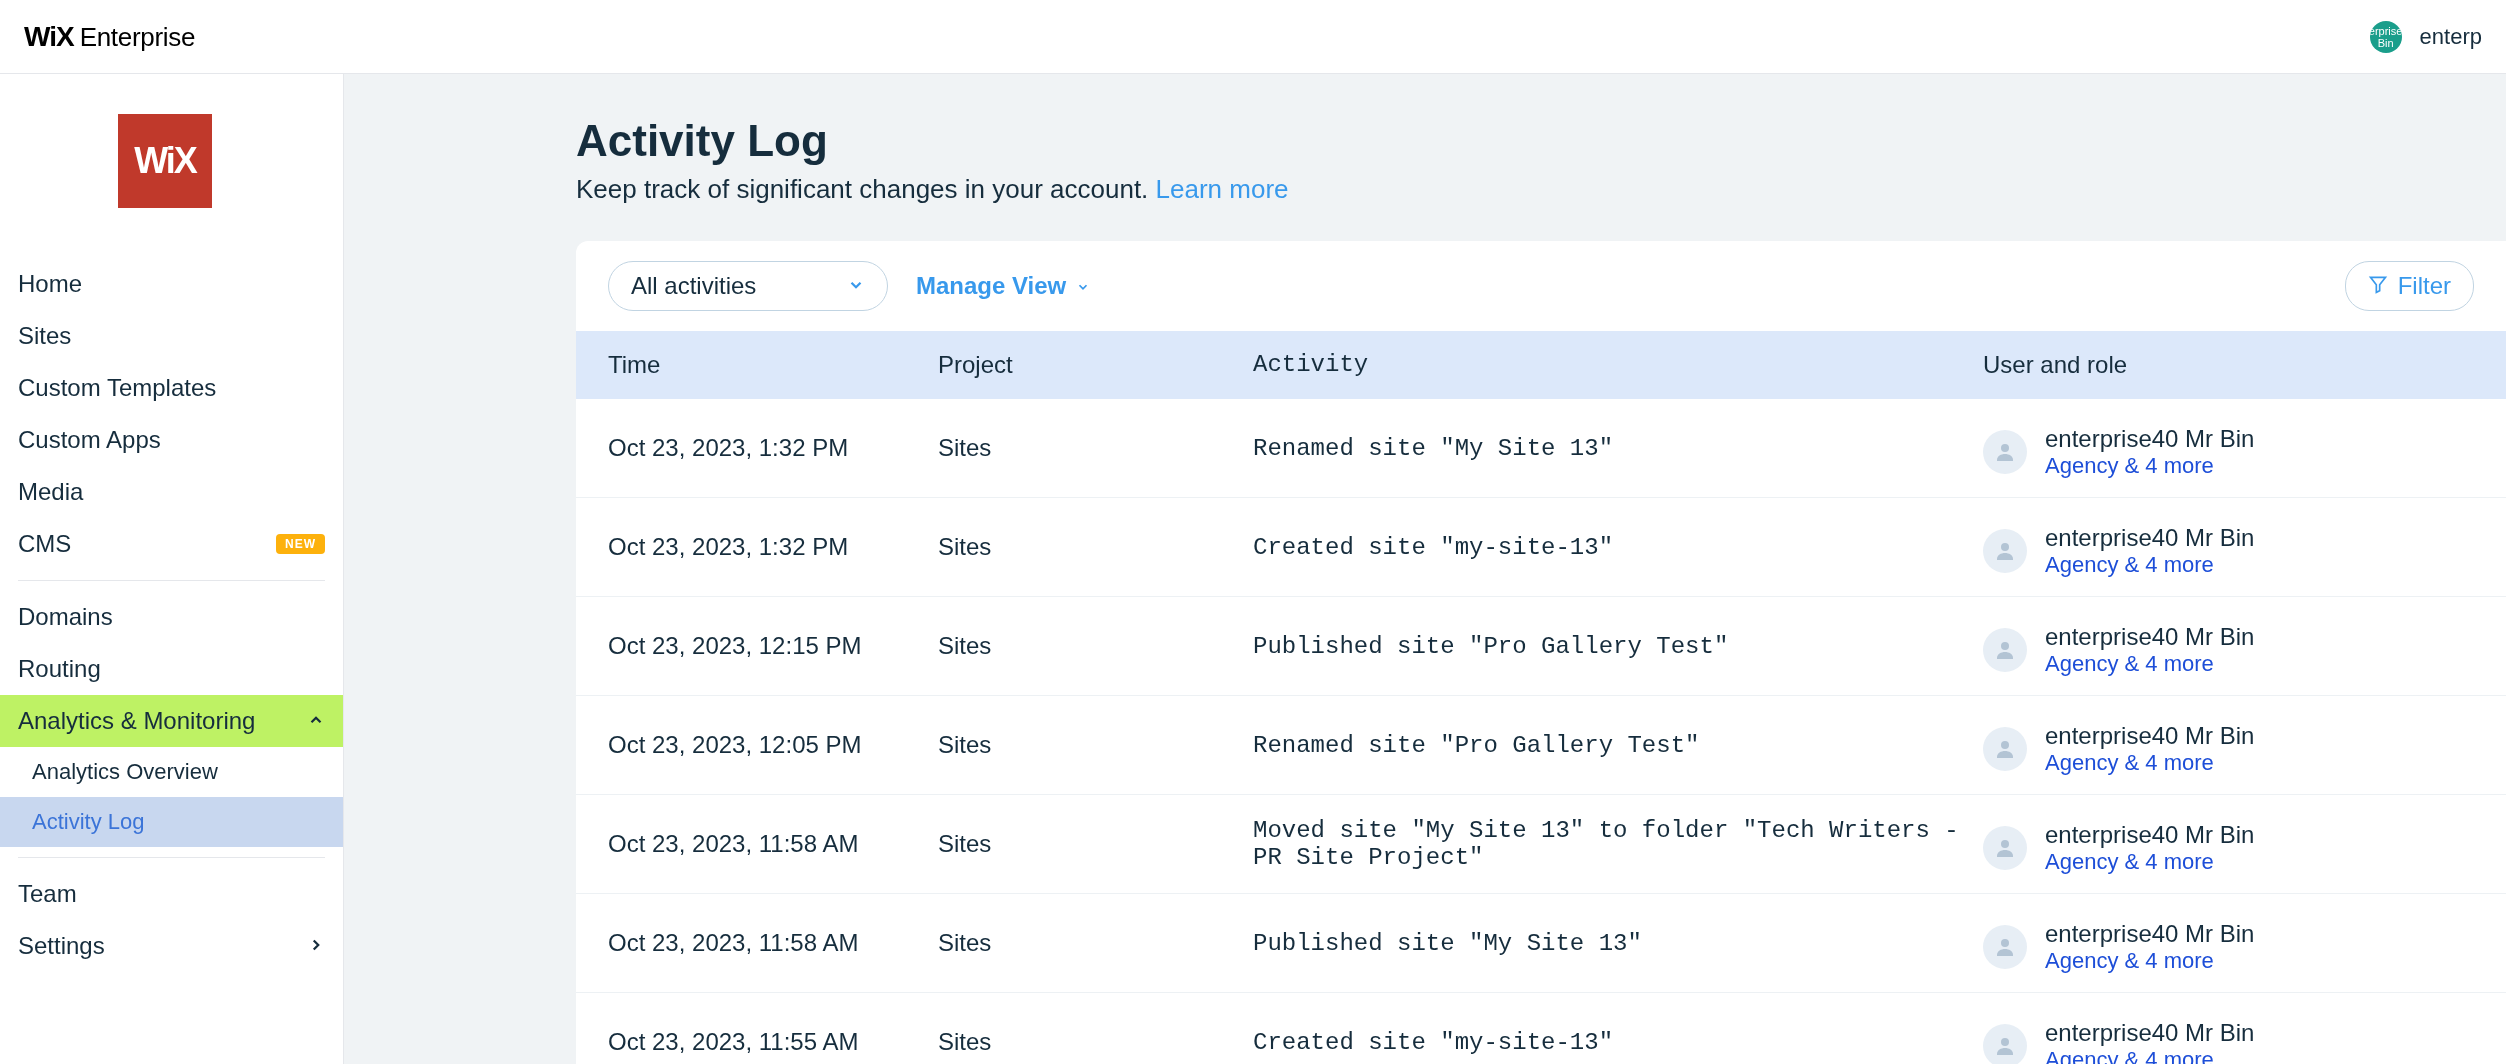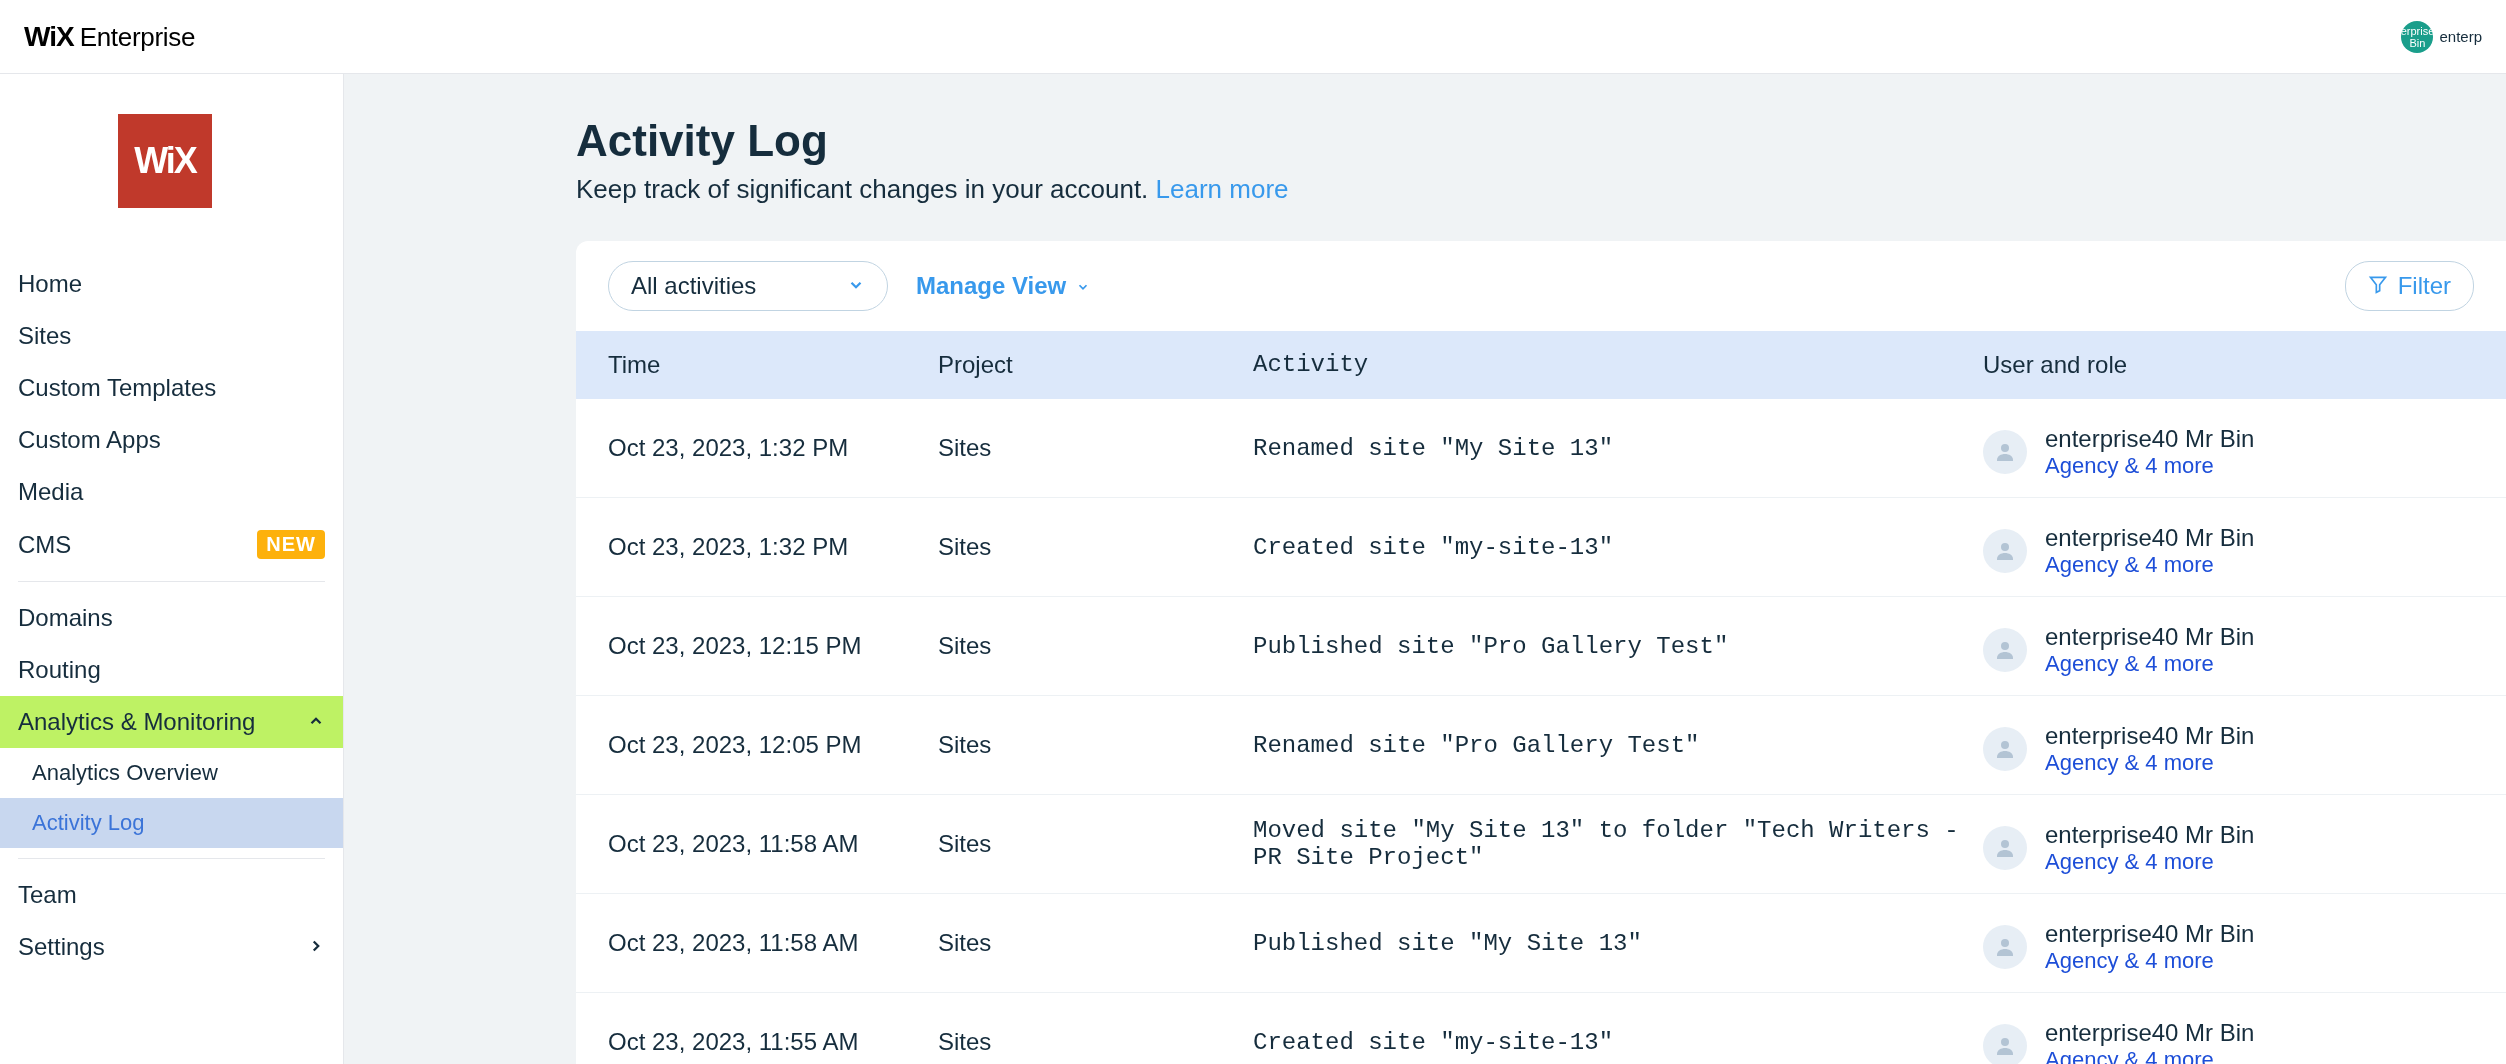--- a/index.html
+++ b/index.html
@@ -1,33 +1,33 @@
 <!DOCTYPE html>
 <html><head>
   <meta charset="utf-8">
   <style>
     * { margin: 0; padding: 0; box-sizing: border-box; }
     body { font-family: -apple-system, BlinkMacSystemFont, "Segoe UI", Helvetica, Arial, sans-serif; color: #162d3d; background: #f0f3f5; }
     .top-header { display: flex; align-items: center; justify-content: space-between; background: #fff; height: 74px; padding: 0 24px; border-bottom: 1px solid #e5e7eb; }
     .brand { display: flex; align-items: baseline; gap: 6px; }
     .brand-wix { font-weight: 900; font-size: 28px; letter-spacing: -1px; color: #000; }
     .brand-enterprise { font-size: 26px; font-weight: 400; color: #000; letter-spacing: -0.3px; }
-    .user-chip { display: flex; align-items: center; gap: 6px; }
+    .user-chip { display: flex; align-items: center; gap: 18px; }
     .user-avatar { width: 32px; height: 32px; border-radius: 50%; background: #1a9e8b; color: #fff; font-size: 11px; display: flex; align-items: center; justify-content: center; overflow: hidden; text-align: center; }
-    .user-name-top { font-size: 15px; color: #162d3d; }
+    .user-name-top { font-size: 22px; color: #162d3d; }
     .shell { display: flex; }
     .sidebar { width: 344px; background: #fff; min-height: calc(100vh - 74px); padding: 40px 0 0 0; border-right: 1px solid #e5e7eb; }
     .logo-box { width: 94px; height: 94px; background: #c0392b; display: flex; align-items: center; justify-content: center; margin: 0 0 50px 118px; }
     .logo-box-text { color: #fff; font-weight: 900; font-size: 36px; letter-spacing: -2px; }
     .nav-item { display: flex; align-items: center; justify-content: space-between; padding: 12px 18px; font-size: 24px; color: #162d3d; cursor: pointer; }
     .nav-item.sub { padding-left: 32px; font-size: 22px; }
     .nav-item.active { background: #c8d7ef; color: #3b74d8; }
     .nav-item.expand-open { background: #bef264; }
     .nav-divider { height: 1px; background: #e5e7eb; margin: 10px 18px; }
-    .badge-new { background: #fdb10c; color: #fff; font-size: 20px; font-weight: 700; border-radius: 4px; padding: 3px 9px; letter-spacing: 1px; }
+    .badge-new { background: #fdb10c; color: #fff; font-size: 12px; font-weight: 700; border-radius: 4px; padding: 3px 9px; letter-spacing: 1px; }
     .chev { color: #162d3d; }
     .main { flex: 1; padding: 42px 0 0 232px; }
     .page-title { font-size: 44px; font-weight: 700; color: #162d3d; margin-bottom: 8px; }
     .page-sub { font-size: 26px; color: #162d3d; margin-bottom: 36px; }
     .link { color: #3899ec; cursor: pointer; }
     .panel { background: #fff; border-radius: 12px 0 0 0; overflow: hidden; }
     .toolbar { display: flex; align-items: center; padding: 20px 32px; gap: 28px; }
     .dropdown { display: flex; align-items: center; justify-content: space-between; border: 1px solid #c1d4e2; border-radius: 28px; padding: 10px 22px; font-size: 24px; color: #162d3d; min-width: 280px; cursor: pointer; }
     .manage-view { color: #3899ec; font-size: 24px; display: flex; align-items: center; gap: 10px; cursor: pointer; font-weight: bold; }
     .toolbar-spacer { flex: 1; }

